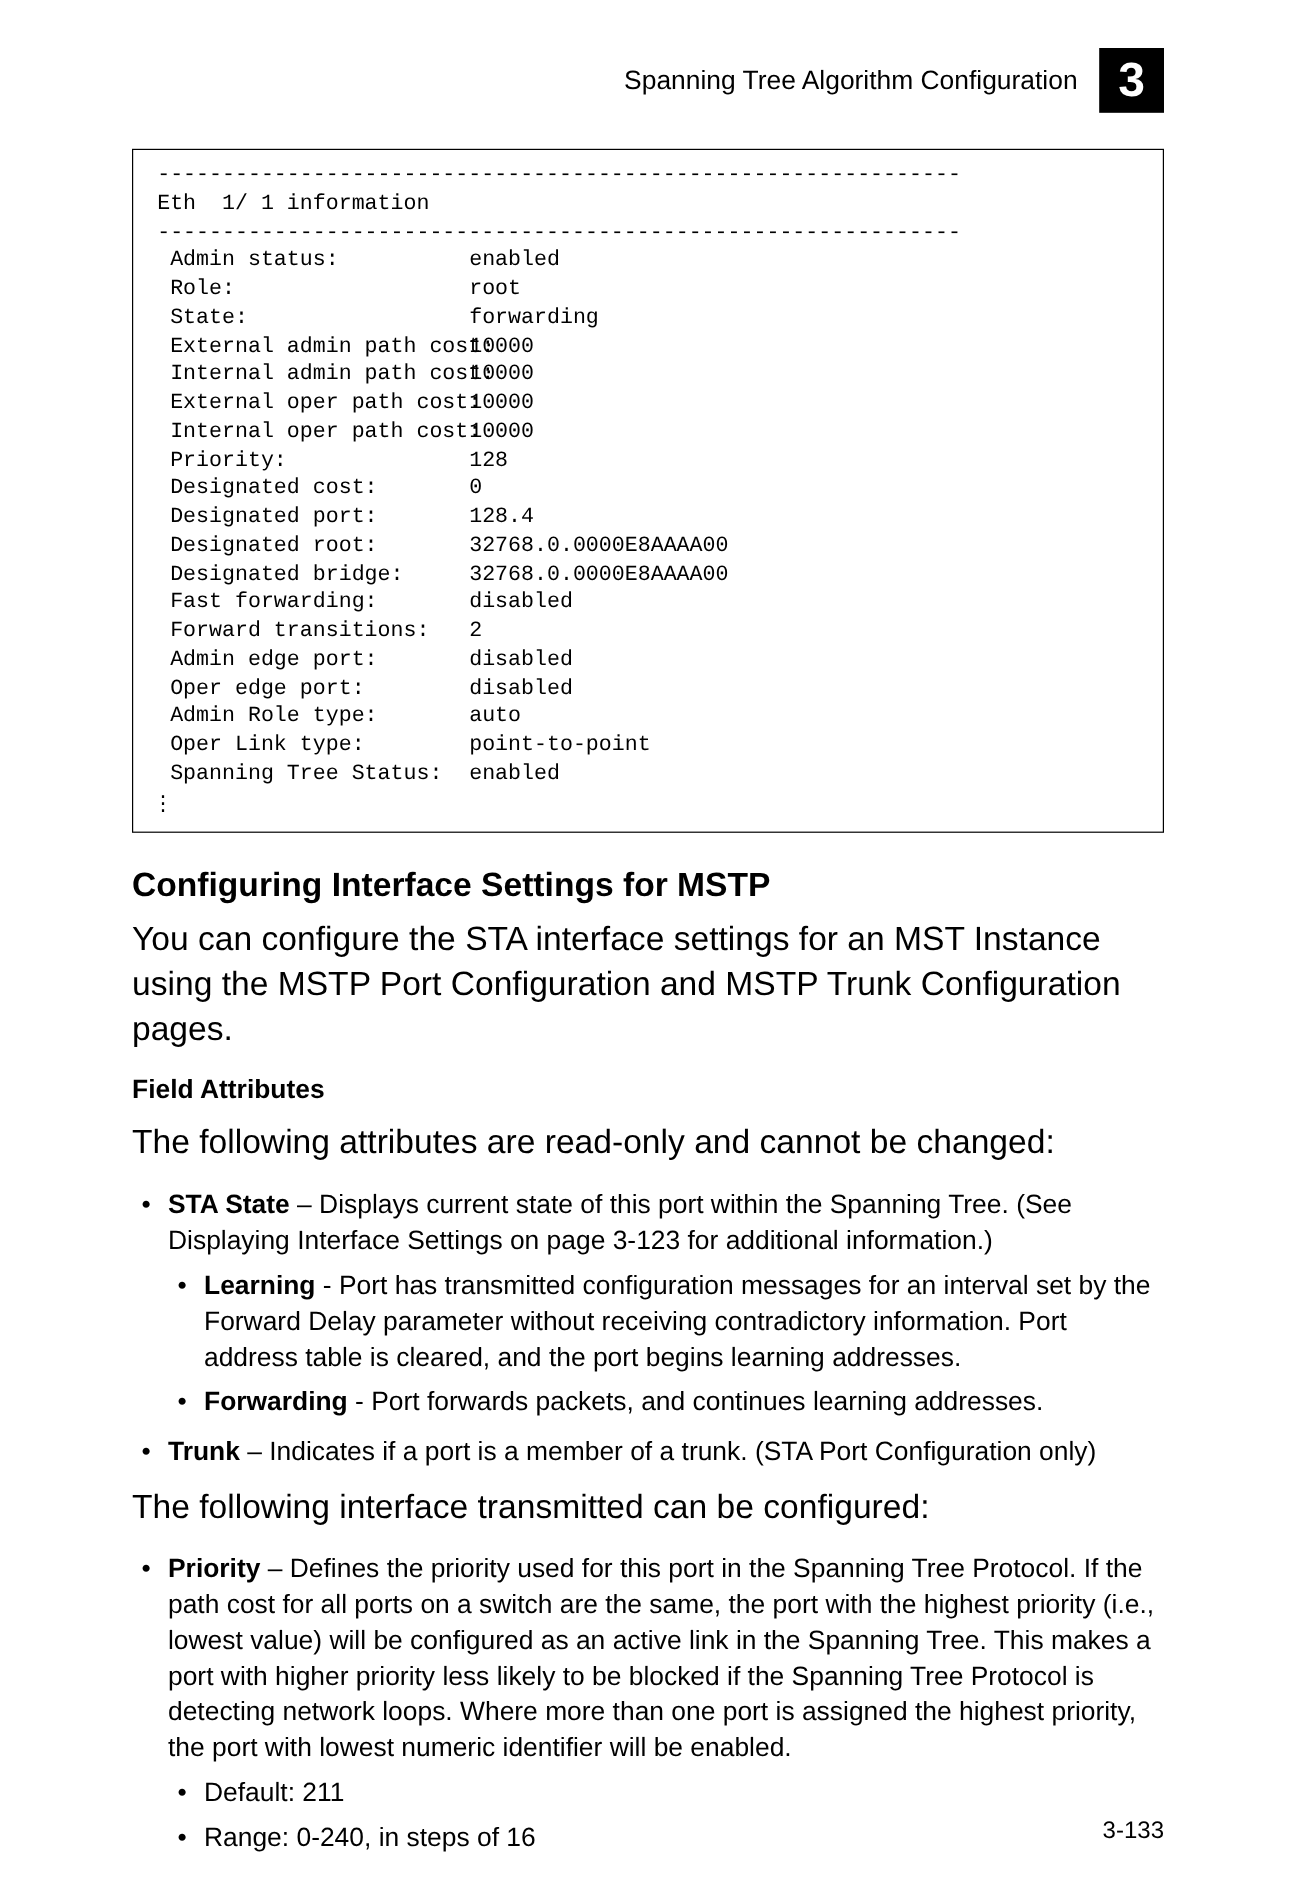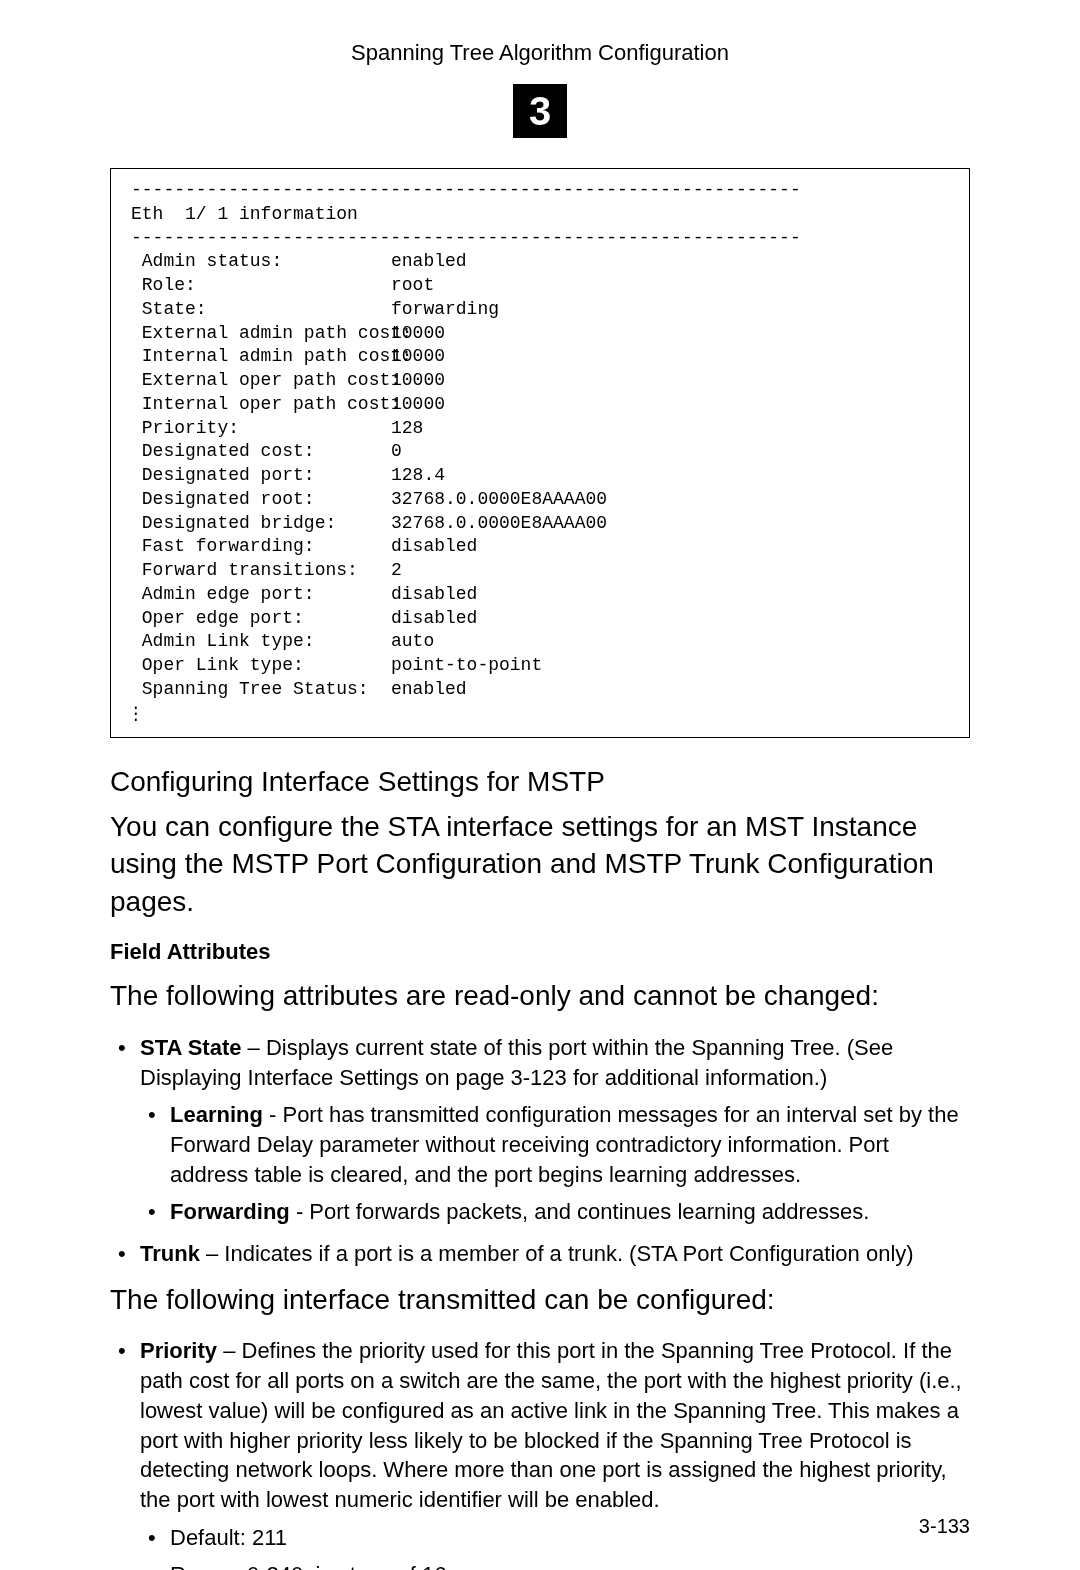--- a/index.html
+++ b/index.html
@@ -15,21 +15,20 @@
       padding: 40px 110px 40px 110px;
       position: relative;
       color: #000;
     }
     .header {
       display: flex;
       justify-content: flex-end;
       align-items: center;
       gap: 18px;
       margin-bottom: 30px;
-      flex-direction: column;
     }
     .header-title {
       font-size: 22px;
       font-weight: normal;
     }
     .header-number-box {
       width: 54px;
       height: 54px;
       background: #000;
       color: #fff;
@@ -49,21 +48,21 @@
       line-height: 1.32;
       white-space: pre;
       overflow: hidden;
     }
     .code-label {
       display: inline-block;
       width: 260px;
     }
     h2.section-heading {
       font-size: 28px;
-      font-weight: normal;
+      font-weight: bold;
       margin-bottom: 10px;
     }
     .body-text {
       font-size: 28px;
       line-height: 1.35;
       margin-bottom: 18px;
     }
     .subheading {
       font-size: 22px;
       font-weight: bold;
@@ -144,21 +143,21 @@
 <span><span class="code-label"> Internal oper path cost:</span><span>10000</span></span>
 <span><span class="code-label"> Priority:</span><span>128</span></span>
 <span><span class="code-label"> Designated cost:</span><span>0</span></span>
 <span><span class="code-label"> Designated port:</span><span>128.4</span></span>
 <span><span class="code-label"> Designated root:</span><span>32768.0.0000E8AAAA00</span></span>
 <span><span class="code-label"> Designated bridge:</span><span>32768.0.0000E8AAAA00</span></span>
 <span><span class="code-label"> Fast forwarding:</span><span>disabled</span></span>
 <span><span class="code-label"> Forward transitions:</span><span>2</span></span>
 <span><span class="code-label"> Admin edge port:</span><span>disabled</span></span>
 <span><span class="code-label"> Oper edge port:</span><span>disabled</span></span>
-<span><span class="code-label"> Admin Link type:</span><span>auto</span></span>
+<span><span class="code-label"> Admin Role type:</span><span>auto</span></span>
 <span><span class="code-label"> Oper Link type:</span><span>point-to-point</span></span>
 <span><span class="code-label"> Spanning Tree Status:</span><span>enabled</span></span>
 <div class="vdots">.<br>.<br>.</div></div>
 
 <h2 class="section-heading">Configuring Interface Settings for MSTP</h2>
 <p class="body-text">You can configure the STA interface settings for an MST Instance using the MSTP Port Configuration and MSTP Trunk Configuration pages.</p>
 
 <p class="subheading">Field Attributes</p>
 <p class="body-text">The following attributes are read-only and cannot be changed:</p>
 

